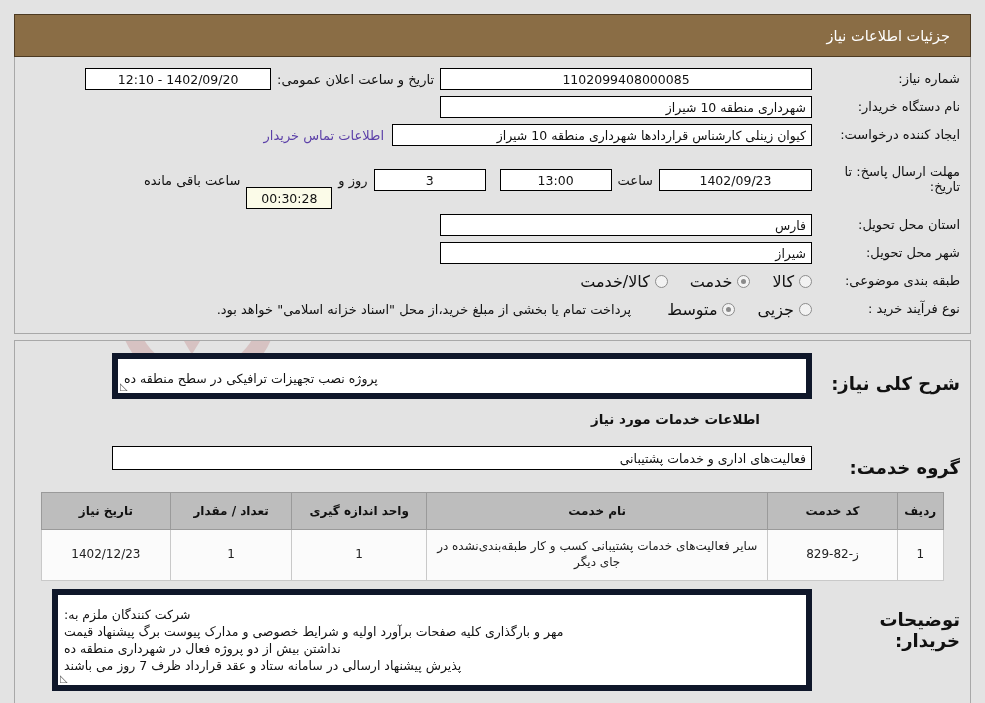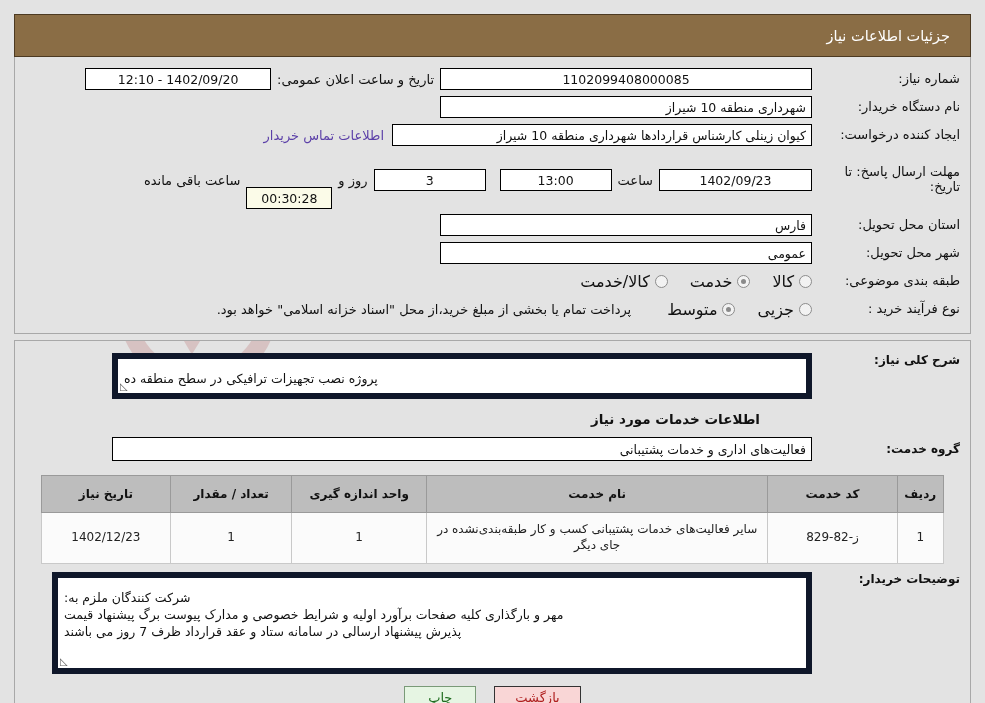--- a/index.html
+++ b/index.html
@@ -204,25 +204,26 @@
     font-weight: bold;
     color: #111;
     margin: 12px 0 10px 0;
     text-align: right;
     padding-right: 200px;
   }
   .blabel {
     flex: 0 0 auto;
     width: 148px;
     text-align: right;
-    font-size: 12px;
+    font-size: 18px;
     font-weight: bold;
     color: #111;
     padding-left: 8px;
     box-sizing: border-box;
+    margin-top: 20px;
   }
 
   
   .tbl-wrap { margin: 14px 0 8px 0; display:flex; justify-content:center; }
   table.items {
     border-collapse: collapse;
     width: 903px;
     background: #fafafa;
     font-size: 12px;
   }
@@ -325,21 +326,21 @@
       <div class="inline-txt">ساعت باقی مانده</div>
     </div>
 
     <div class="frow">
       <div class="flabel">استان محل تحویل:</div>
       <div class="fbox w-mid rt">فارس</div>
     </div>
 
     <div class="frow">
       <div class="flabel">شهر محل تحویل:</div>
-      <div class="fbox w-mid rt">عمومی</div>
+      <div class="fbox w-mid rt">شیراز</div>
     </div>
 
     <div class="frow">
       <div class="flabel">طبقه بندی موضوعی:</div>
       <div class="radio-group">
         <label class="radio-item">
           <span class="radio"></span>
           <span class="radio-label">کالا</span>
         </label>
         <label class="radio-item">
@@ -412,20 +413,21 @@
           </tr>
         </tbody>
       </table>
     </div>
 
     <div class="frow" style="align-items:flex-start">
       <div class="blabel">توضیحات خریدار:</div>
       <div class="marea tall" style="width:760px">
         <div>شرکت کنندگان ملزم به:</div>
         <div>مهر و بارگذاری کلیه صفحات برآورد اولیه و شرایط خصوصی و مدارک پیوست برگ پیشنهاد قیمت</div>
+        <div>نداشتن بیش از دو پروژه فعال در شهرداری منطقه ده</div>
         <div>پذیرش پیشنهاد ارسالی در سامانه ستاد و عقد قرارداد ظرف 7 روز می باشند</div>
         <span class="resize-grip">◺</span>
       </div>
     </div>
 
     <div class="btn-row">
       <div class="btn btn-back">بازگشت</div>
       <div class="btn btn-print">چاپ</div>
     </div>
 

